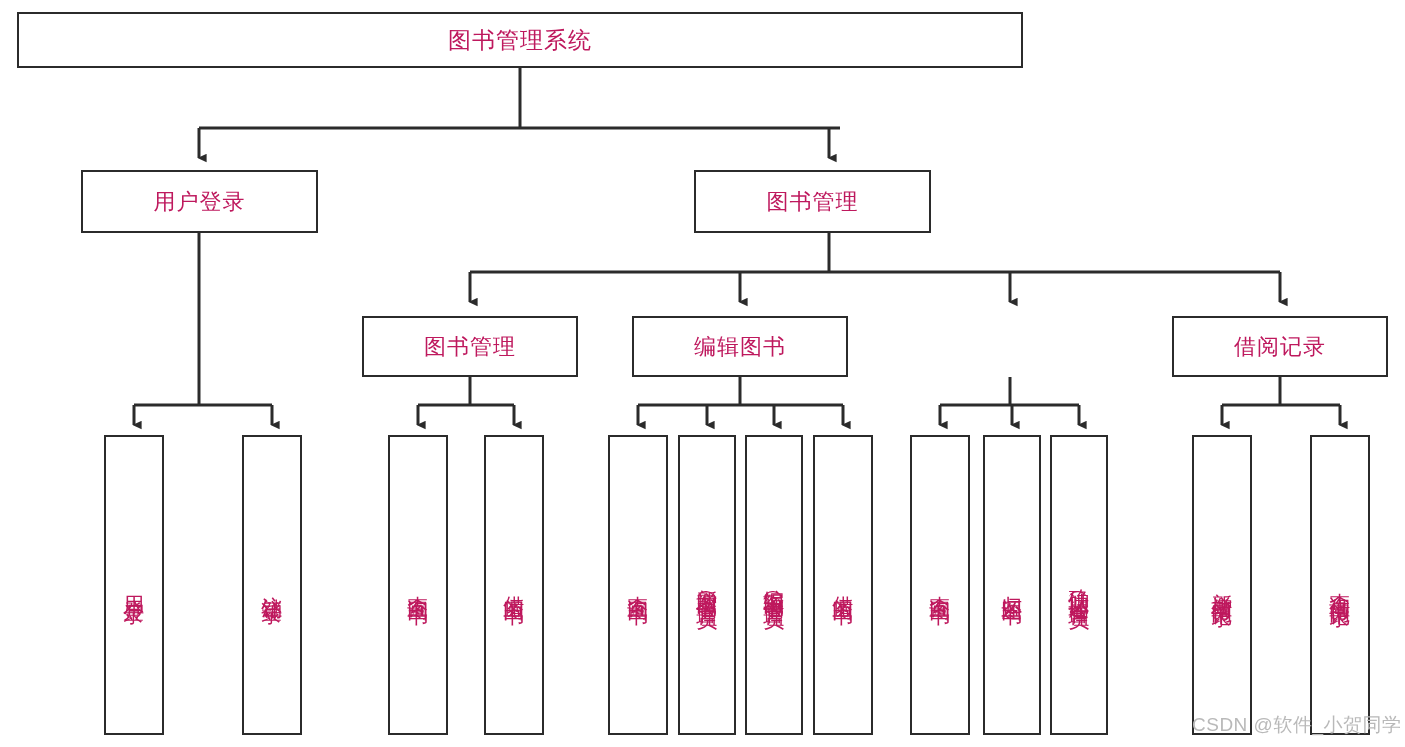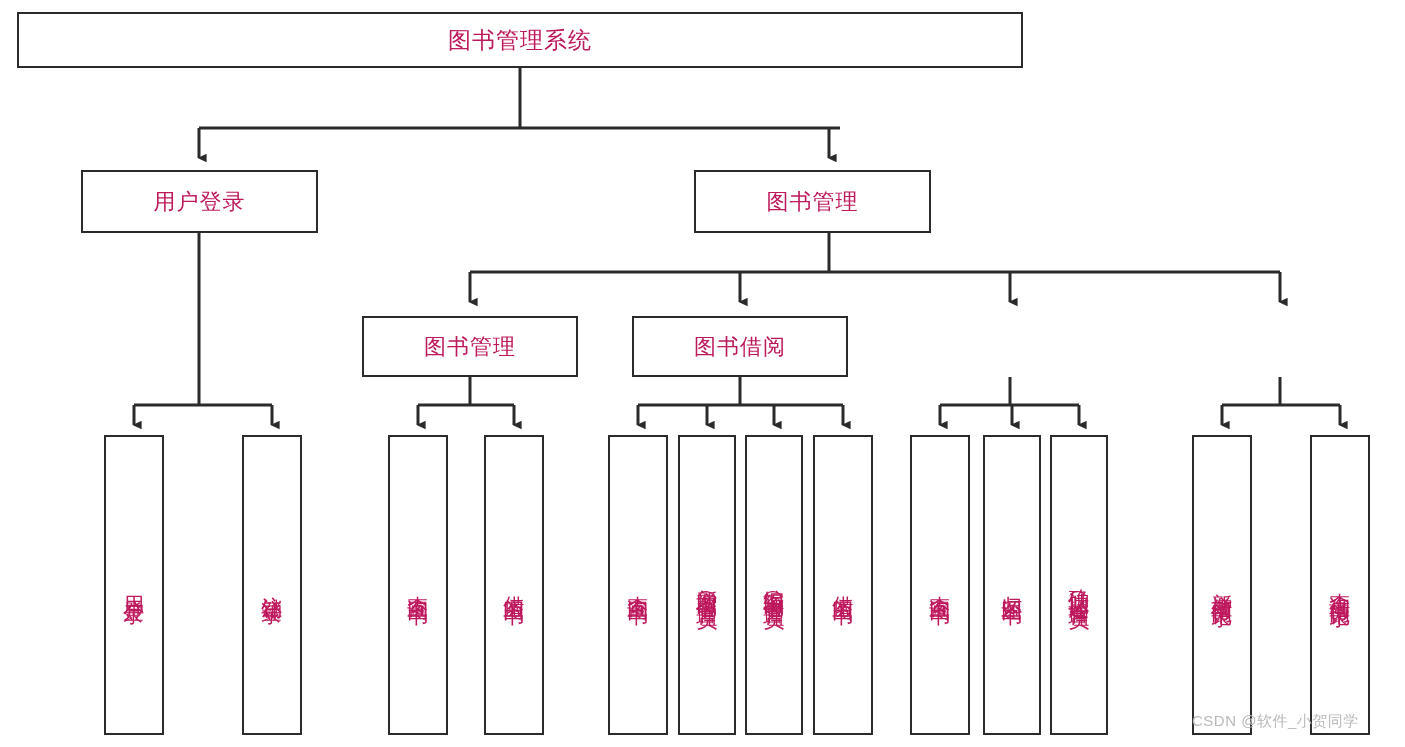--- a/index.html
+++ b/index.html
@@ -50,21 +50,21 @@
     white-space: nowrap;
     letter-spacing: 3px;
   }
   .node.title {
     font-size: 23px;
   }
   .watermark {
     position: absolute;
     left: 1192px;
     top: 712px;
-    font-size: 15px;
+    font-size: 19px;
     color: #b9b9b9;
     white-space: nowrap;
     letter-spacing: 0.5px;
   }
 </style>
 </head>
 <body>
 
 <div id="canvas">
 
@@ -126,21 +126,24 @@
     <span>用户登录</span>
   </div>
   <div class="node horiz" style="left:694px; top:170px; width:237px; height:63px;">
     <span>图书管理</span>
   </div>
 
   <div class="node horiz" style="left:362px; top:316px; width:216px; height:61px;">
     <span>图书管理</span>
   </div>
   <div class="node horiz" style="left:632px; top:316px; width:216px; height:61px;">
-    <span>图书借阅</span>
+    <span>编辑图书</span>
+  </div>
+  <div class="node horiz" style="left:1172px; top:316px; width:216px; height:61px;">
+    <span>借阅记录</span>
   </div>
 
   <div class="node vert" style="left:104px; top:435px; width:60px; height:300px;">
     <span class="vtext">用户登录</span>
   </div>
   <div class="node vert" style="left:242px; top:435px; width:60px; height:300px;">
     <span class="vtext">注销登录</span>
   </div>
 
   <div class="node vert" style="left:388px; top:435px; width:60px; height:300px;">

